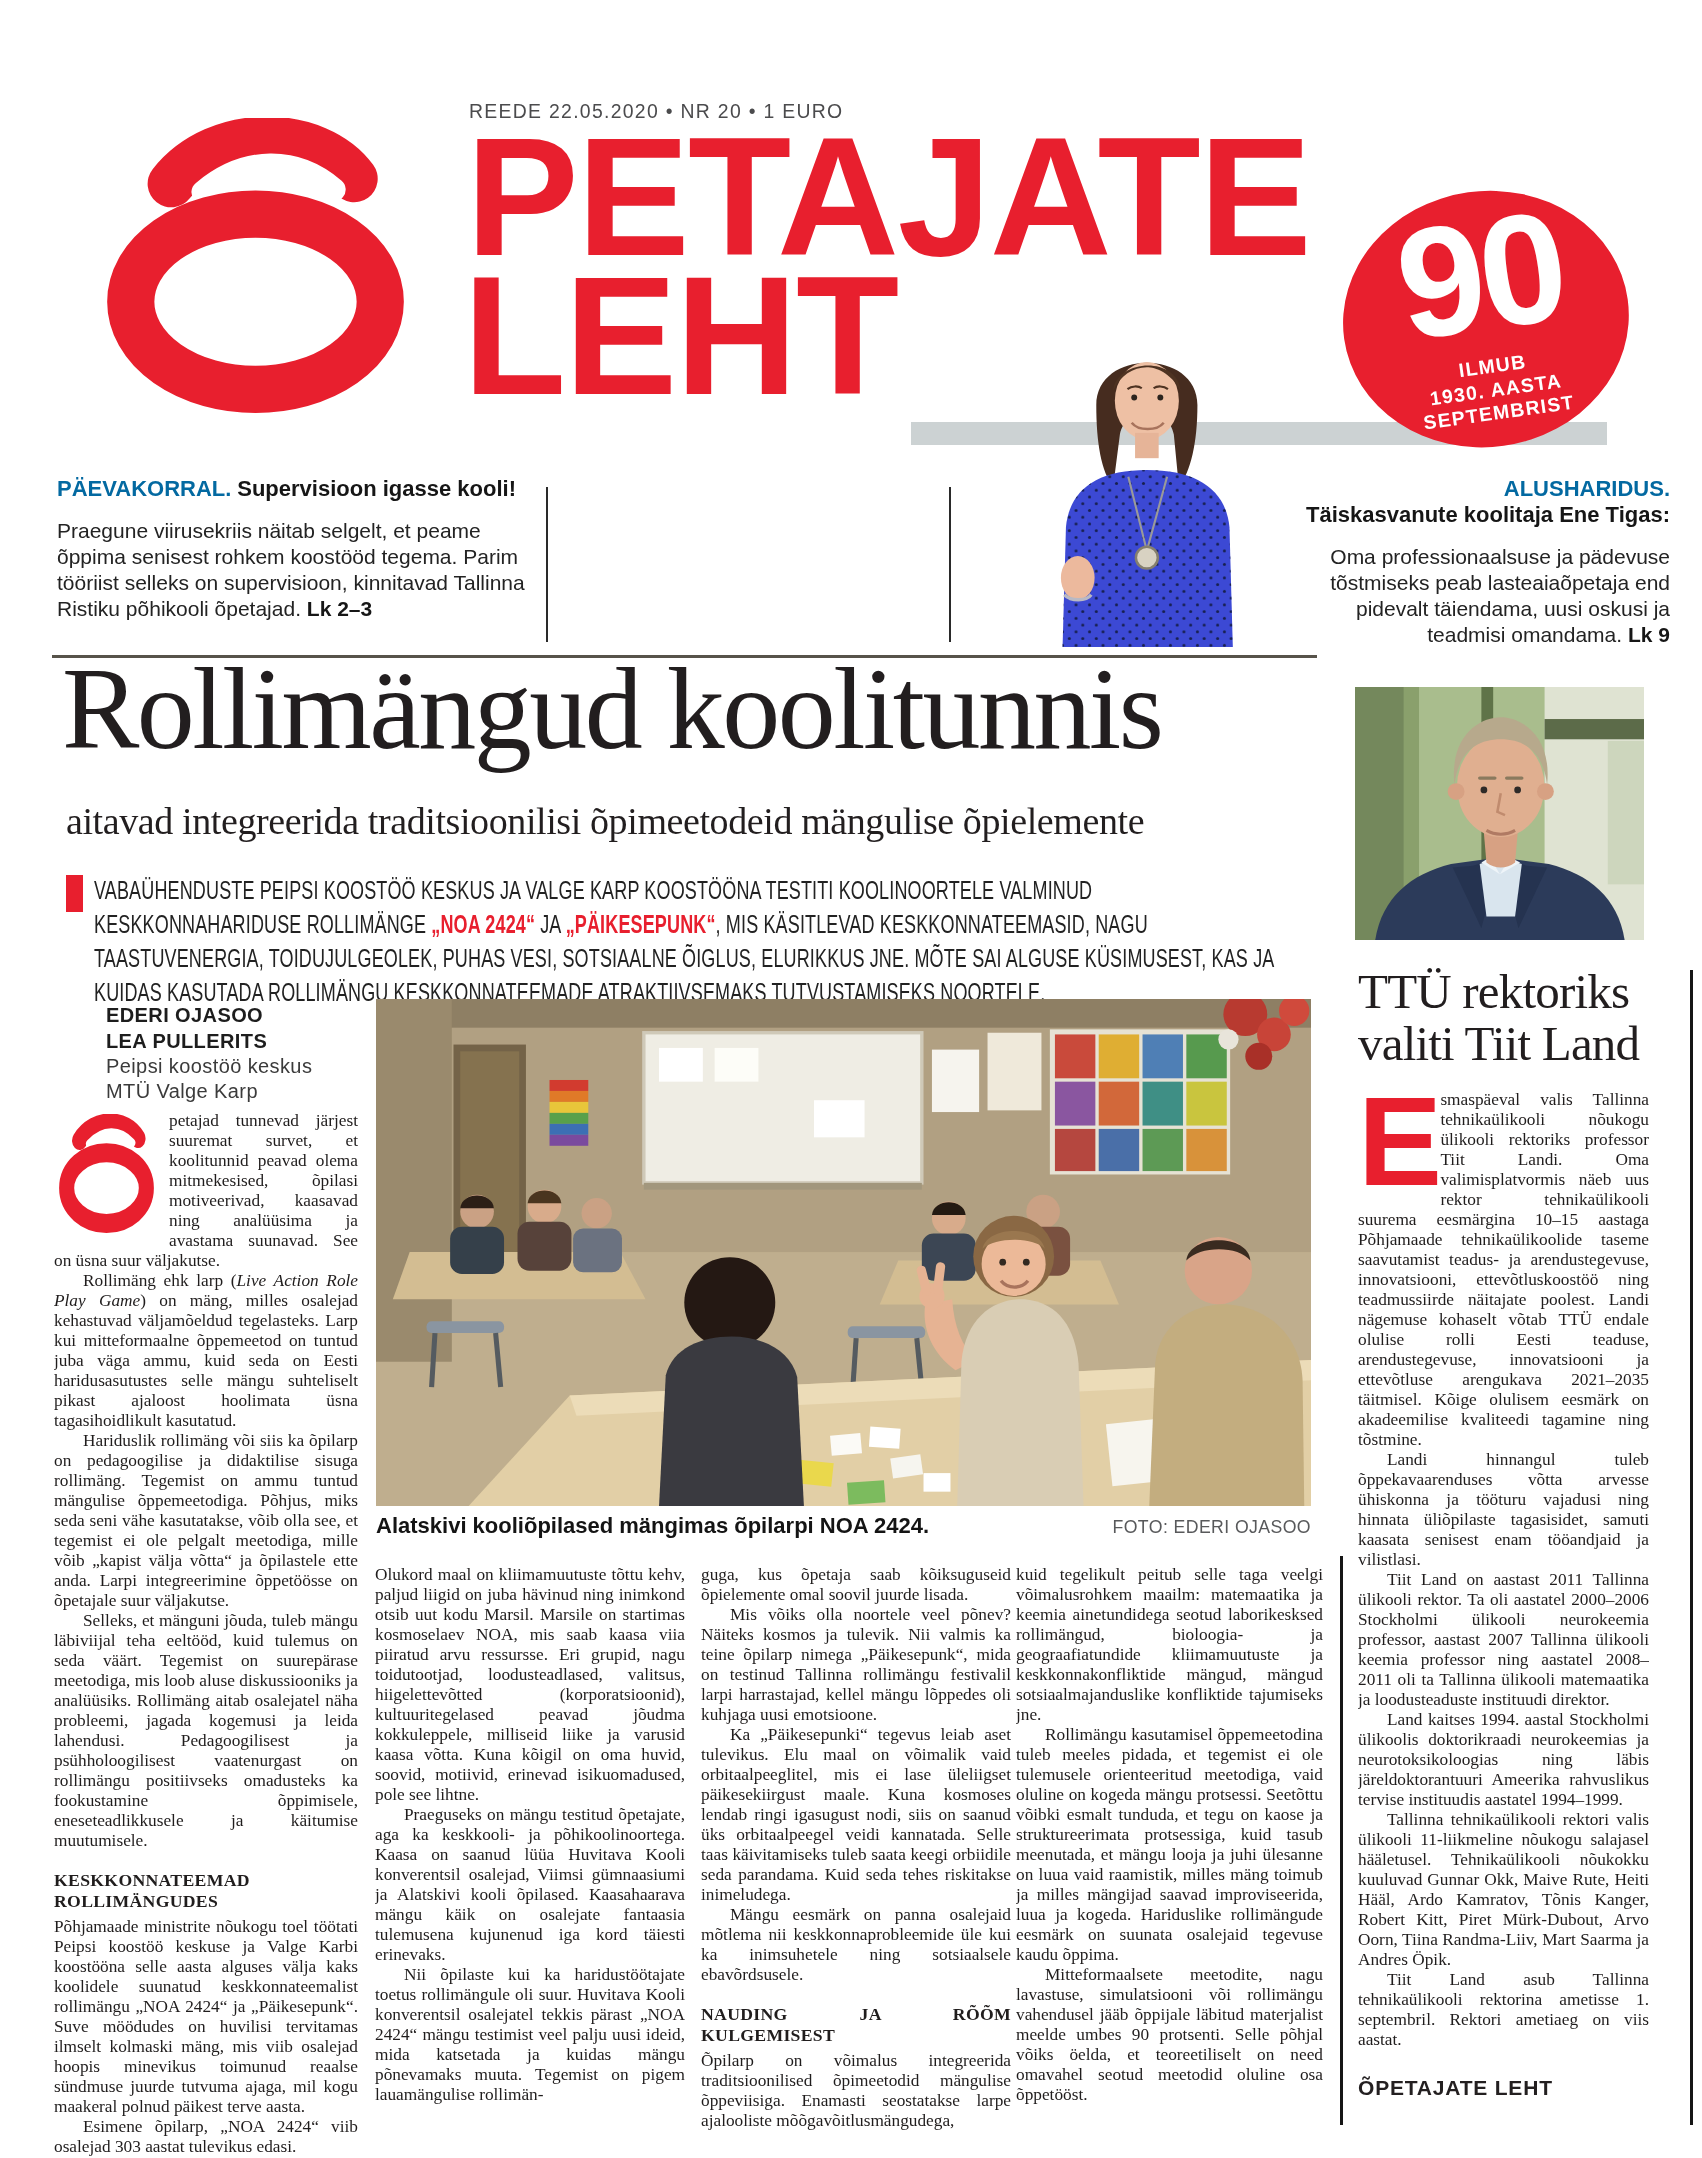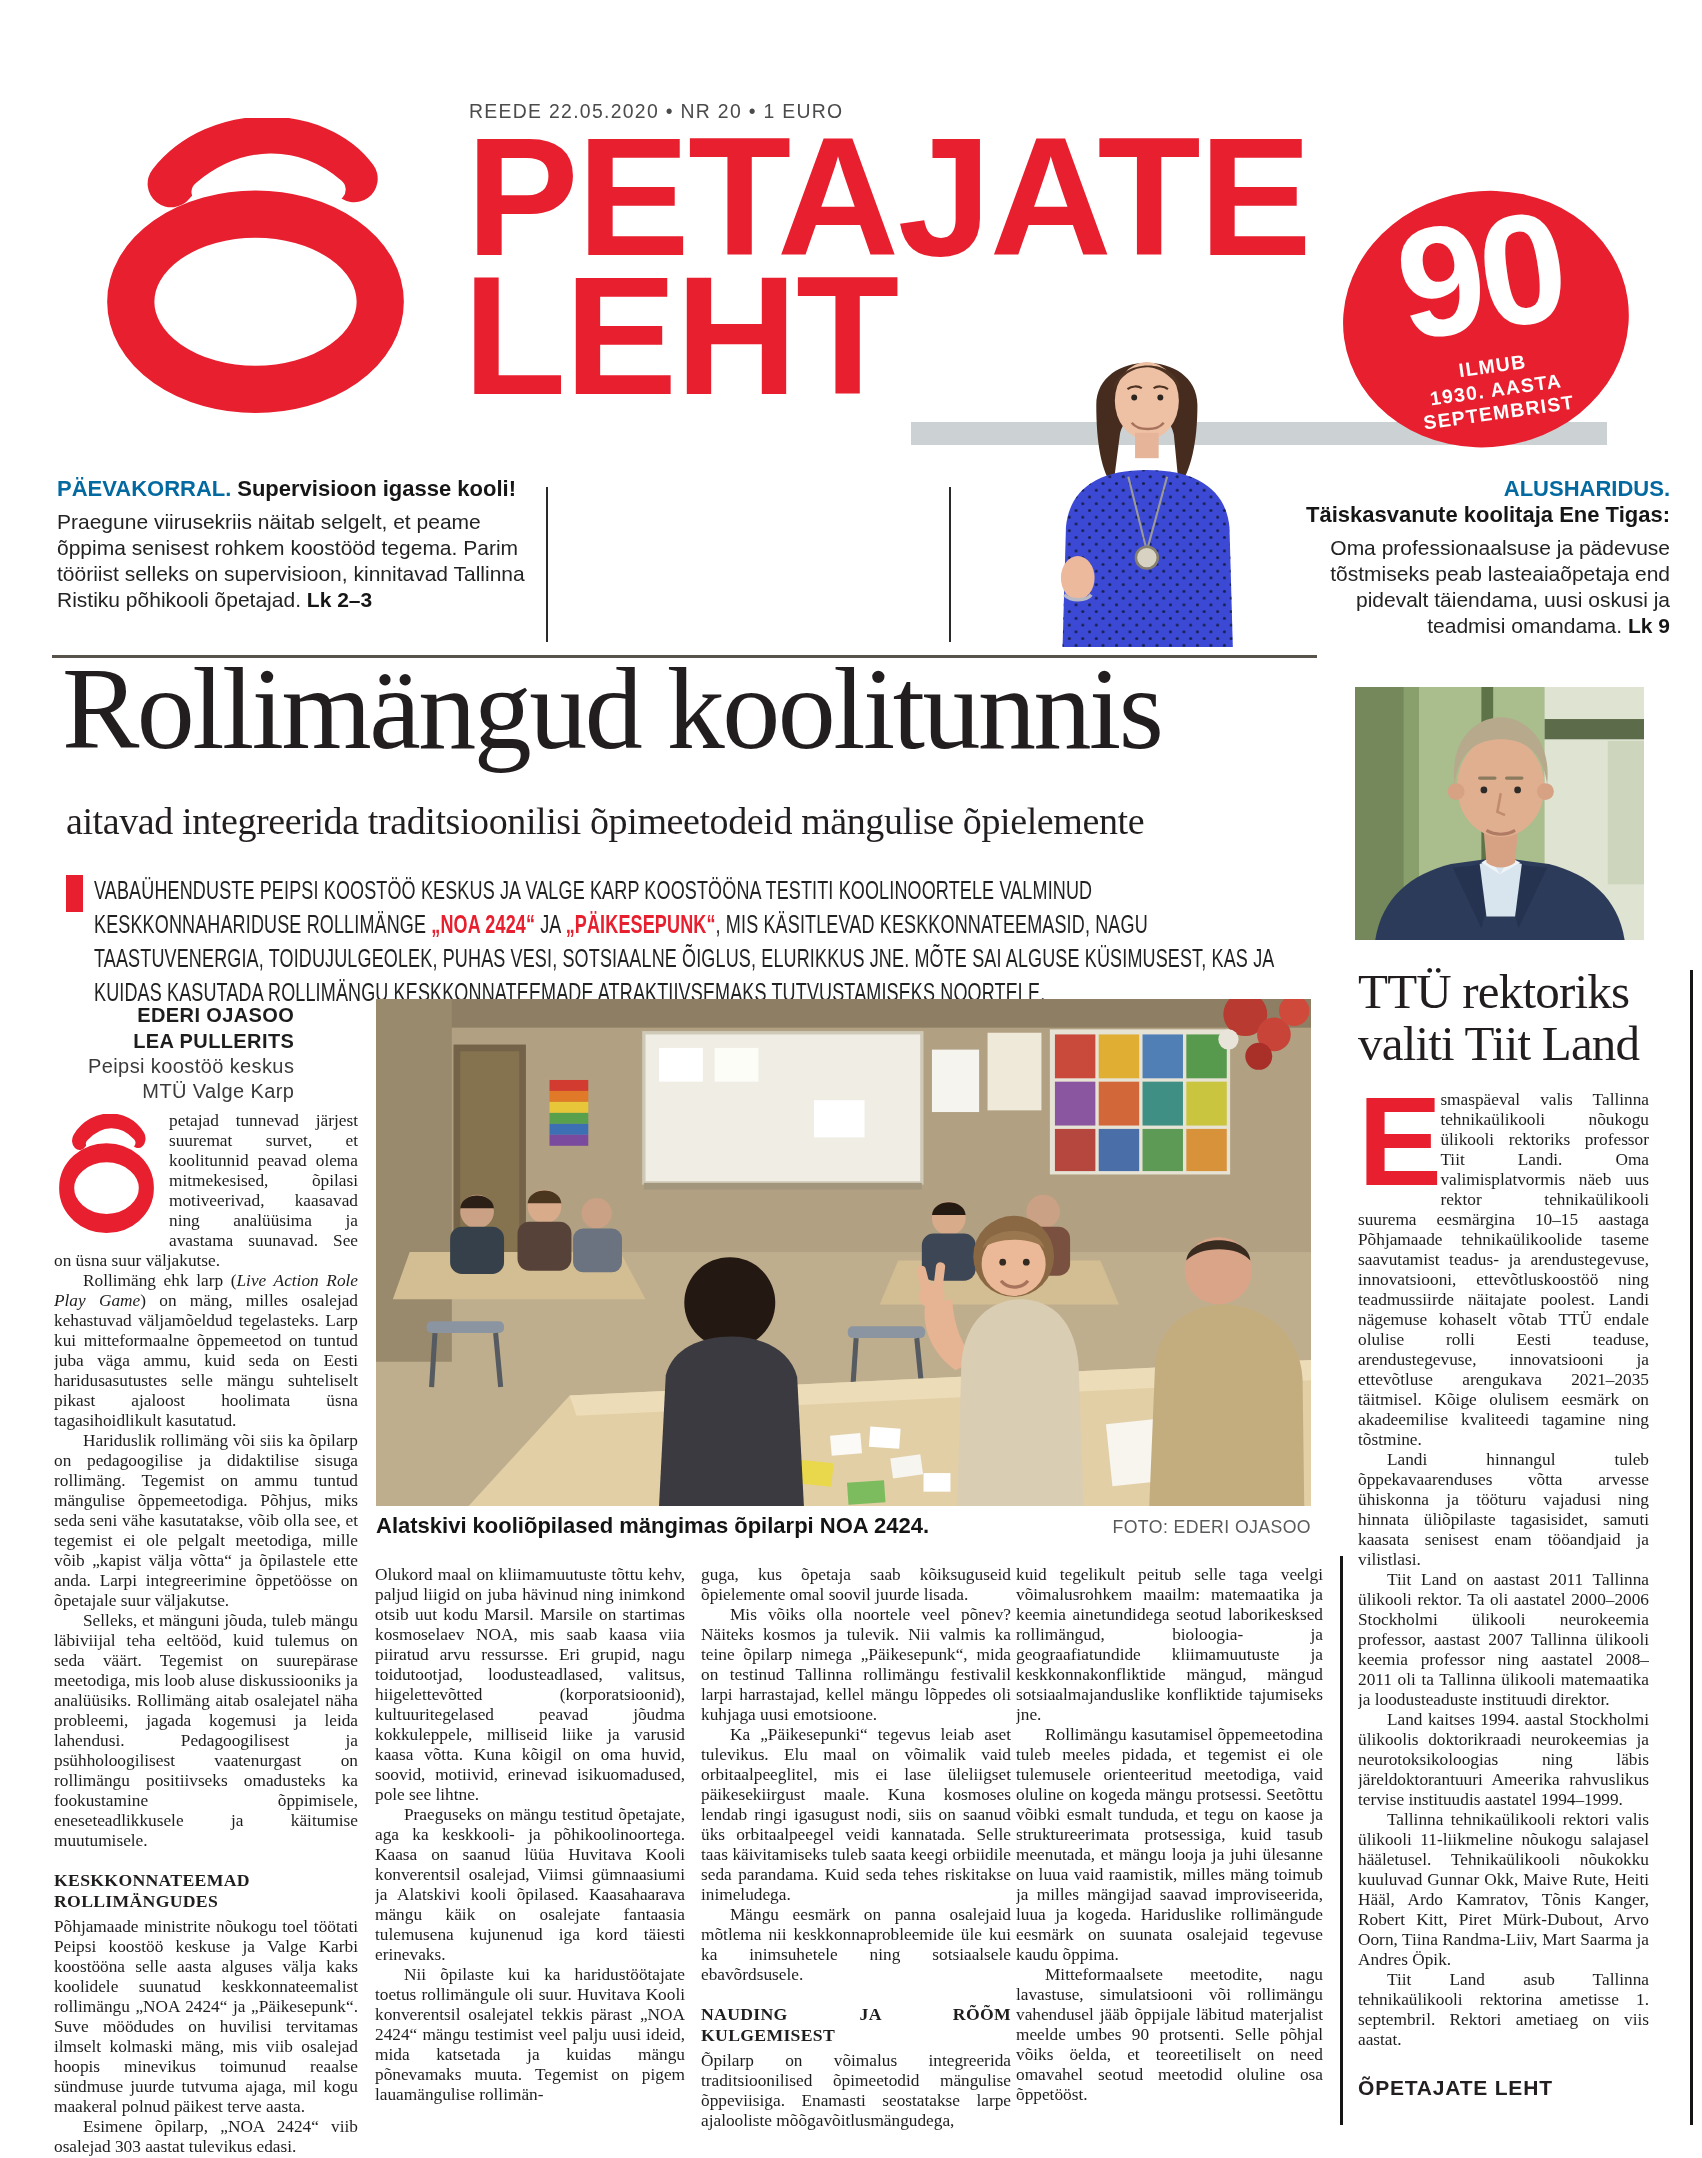--- a/index.html
+++ b/index.html
@@ -19,36 +19,36 @@
              font-size:19.4px;font-weight:bold;line-height:23.6px;letter-spacing:1.3px;}
   .grayband{left:911px;top:422px;width:696px;height:23px;background:#ccd2d3;}
   
   .teaser{top:476px;font-size:21px;line-height:26px;color:#232323;}
   .t1{left:57px;width:472px;}
   .t2{left:567px;width:363px;}
   .t3{left:1303px;width:367px;text-align:right;}
   .tk{color:#0369a1;font-weight:bold;font-size:22px;}
   .th{font-weight:bold;font-size:22px;color:#161616;}
   .t3 .tk{display:block;}
-  .t-body{margin-top:7px;}
+  .t-body{margin-top:16px;}
   .t-body b{color:#161616;}
   .tdiv{width:1.7px;background:#2a2a2a;top:487px;height:155px;}
   .tdiv1{left:546px;} .tdiv2{left:949px;}
   
   .rule{left:52px;top:655px;width:1265px;height:2.5px;background:#57534a;}
   .headline{left:62px;top:651px;font-family:"Liberation Serif",serif;font-size:116px;
             letter-spacing:-2.5px;color:#221e1f;line-height:1;white-space:nowrap;}
   .subhead{left:66px;top:799px;font-family:"Liberation Serif",serif;font-size:38px;
            letter-spacing:-0.4px;color:#221e1f;white-space:nowrap;}
   .leadbullet{left:66px;top:875px;width:17px;height:37px;background:#e81f2e;}
   .lead{left:94px;top:873px;width:1644px;font-size:25px;line-height:34px;color:#222;
         transform:scaleX(0.72);transform-origin:0 0;letter-spacing:0.2px;}
   .lead .run-red{color:#e81f2e;font-weight:bold;}
   
-  .byline{left:88px;top:1002px;text-align:right;}
+  .byline{left:106px;top:1002px;}
   .by-name{font-size:20px;font-weight:bold;color:#1d1d1d;line-height:26px;letter-spacing:0.4px;}
   .by-org{font-size:20px;color:#3b3b3b;line-height:25px;letter-spacing:0.4px;}
   
   .photo-main{left:376px;top:999px;width:935px;height:507px;}
   .caption-row{left:376px;top:1513px;width:935px;display:flex;justify-content:space-between;align-items:baseline;}
   .caption{font-size:22px;font-weight:bold;color:#141414;}
   .credit{font-size:17.7px;color:#58595b;letter-spacing:0.4px;}
   .portrait{left:1355px;top:687px;width:289px;height:253px;}
   .woman{left:1012px;top:325px;width:295px;height:322px;}
   

